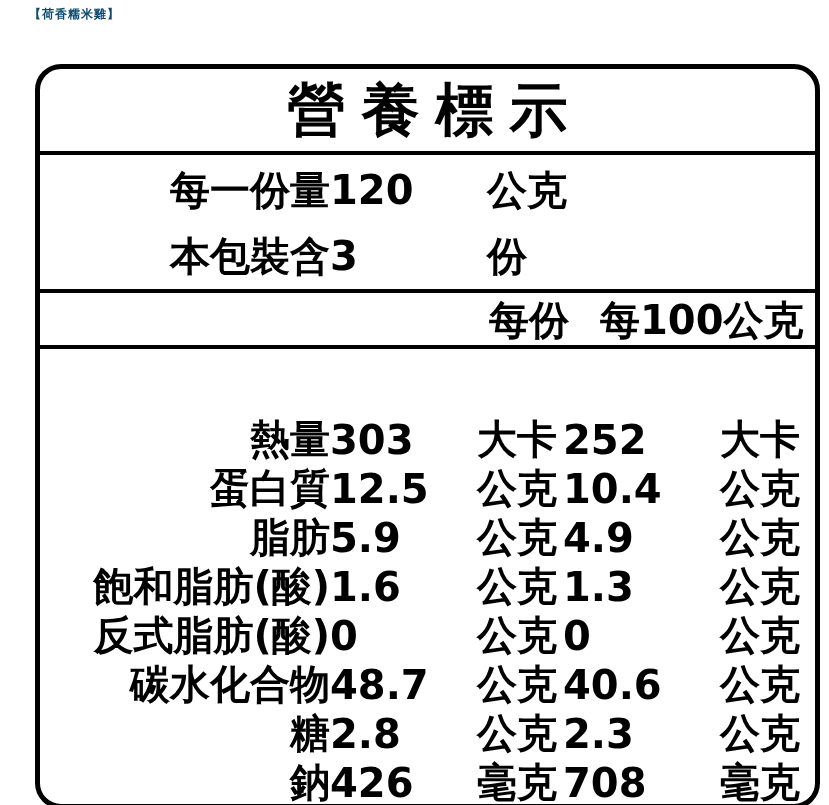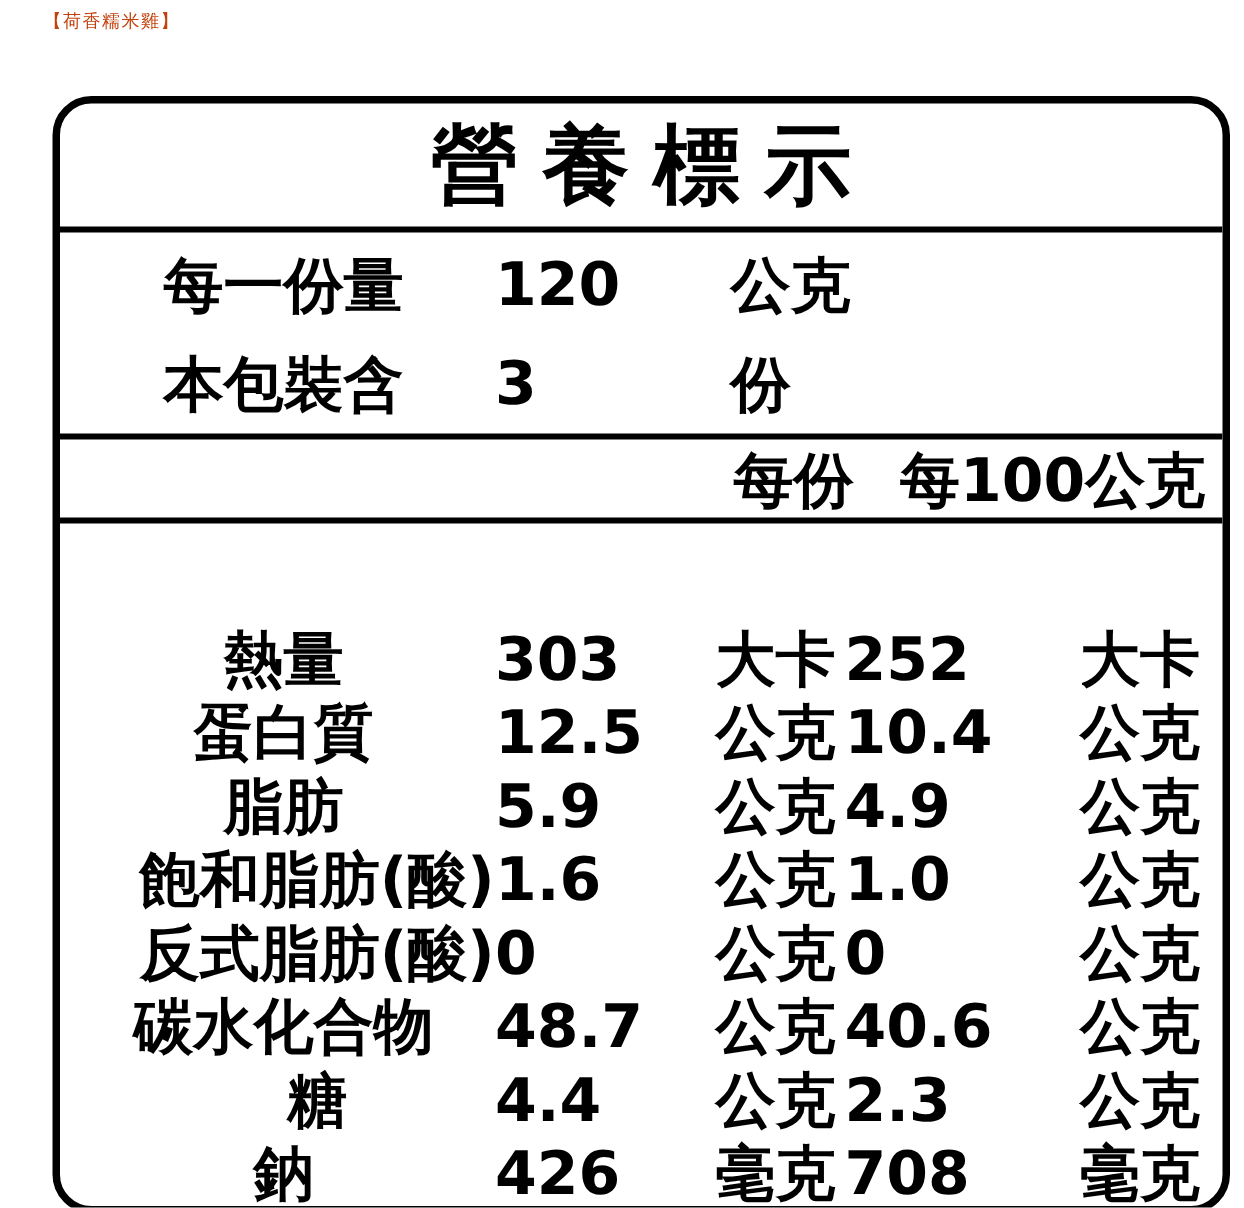--- a/index.html
+++ b/index.html
@@ -10,22 +10,22 @@
     color: #000;
     overflow: hidden;
   }
   .page { position: relative; width: 829px; height: 805px; }
 
   .product-tag {
     position: absolute;
     left: 29px; top: 6px;
     font-size: 12px;
     letter-spacing: 1px;
-    color: #c2410c;
-    font-weight: normal;
+    color: #0c4a6e;
+    font-weight: bold;
   }
 
   .nutrition-box {
     position: absolute;
     left: 35px; top: 64px;
     width: 785px; height: 745px;
     border: 5px solid #000;
     border-radius: 26px;
     background: #fff;
     overflow: hidden;
@@ -49,21 +49,21 @@
   
   .row {
     display: grid;
     grid-template-columns: 282px 120px 113px 130px 114px;
     padding-left: 8px;
     font-size: 40px;
     font-weight: bold;
     align-items: center;
     white-space: nowrap;
   }
-  .c-label { text-align: center; }
+  .c-label { text-align: right; }
   .c-label.indent { padding-left: 45px; }
   .c-val  { text-align: left; }
   .c-unit { text-align: left; padding-left: 27px; }
 
   .serving-section { height: 136px; padding-top: 2px; }
   .serving-section .row { height: 66px; }
   .serving-section .c-unit { padding-left: 37px; }
 
   .header-section { height: 66px; }
   .header-section .row { height: 46px; }
@@ -137,21 +137,21 @@
         <span class="c-val">5.9</span>
         <span class="c-unit">公克</span>
         <span class="c-val">4.9</span>
         <span class="c-unit">公克</span>
       </div>
 
       <div class="row">
         <span class="c-label indent">飽和脂肪(酸)</span>
         <span class="c-val">1.6</span>
         <span class="c-unit">公克</span>
-        <span class="c-val">1.0</span>
+        <span class="c-val">1.3</span>
         <span class="c-unit">公克</span>
       </div>
 
       <div class="row">
         <span class="c-label indent">反式脂肪(酸)</span>
         <span class="c-val">0</span>
         <span class="c-unit">公克</span>
         <span class="c-val">0</span>
         <span class="c-unit">公克</span>
       </div>
@@ -159,21 +159,21 @@
       <div class="row">
         <span class="c-label">碳水化合物</span>
         <span class="c-val">48.7</span>
         <span class="c-unit">公克</span>
         <span class="c-val">40.6</span>
         <span class="c-unit">公克</span>
       </div>
 
       <div class="row">
         <span class="c-label indent">糖</span>
-        <span class="c-val">4.4</span>
+        <span class="c-val">2.8</span>
         <span class="c-unit">公克</span>
         <span class="c-val">2.3</span>
         <span class="c-unit">公克</span>
       </div>
 
       <div class="row">
         <span class="c-label">鈉</span>
         <span class="c-val">426</span>
         <span class="c-unit">毫克</span>
         <span class="c-val">708</span>

